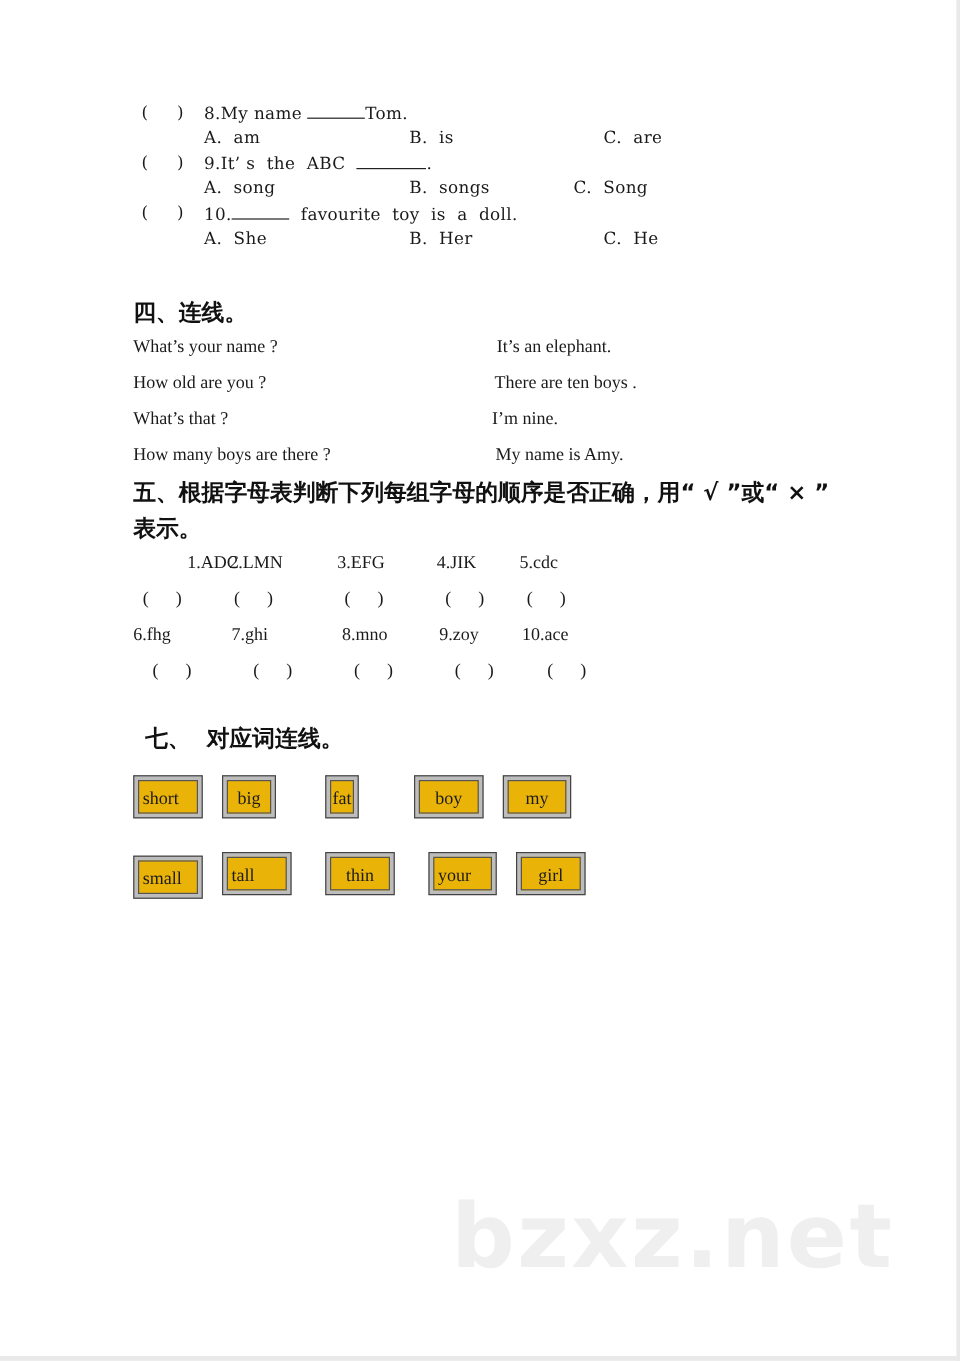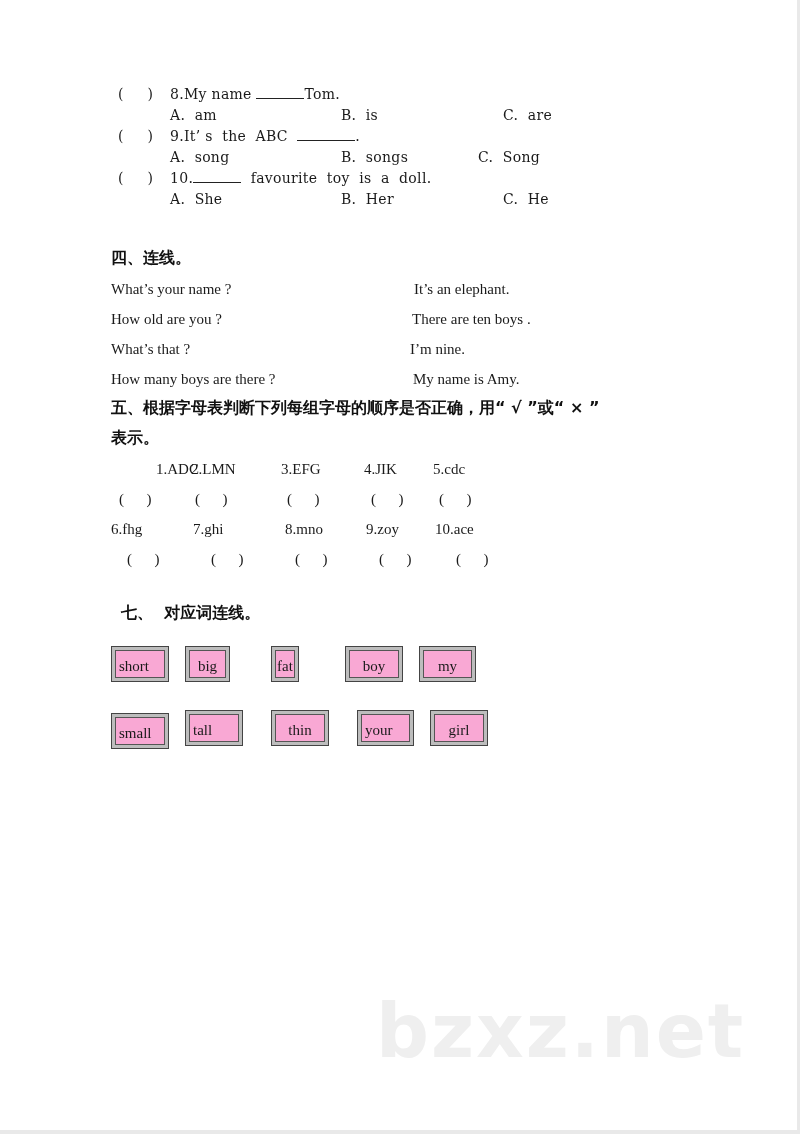--- a/index.html
+++ b/index.html
@@ -6,31 +6,31 @@
   body { width: 800px; height: 1134px; position: relative; overflow: hidden; }
   .page {
     position: absolute; left: 0; top: 0; width: 797px; height: 1130px;
     background: #ffffff;
     border-right: 3px solid #e9e9e9;
     border-bottom: 4px solid #e9e9e9;
   }
   .abs { position: absolute; white-space: pre; color: #1a1a1a; }
   .mono { font-family: "DejaVu Serif", "Liberation Serif", serif; font-size: 14px; letter-spacing: 0.3px; }
   .serif { font-family: "Liberation Serif", serif; font-size: 15px; }
-  .heading { font-family: "DejaVu Sans", sans-serif; font-size: 16px; font-weight: bold; color: #111; }
+  .heading { font-family: "DejaVu Sans", sans-serif; font-size: 19px; font-weight: bold; color: #111; }
   .blank { display: inline-block; border-bottom: 1px solid #222; height: 12px; vertical-align: baseline; }
   .wordbox {
     position: absolute; height: 36px; box-sizing: border-box;
     border: 1px solid #444;
     background: #bdbdbd;
     padding: 3px;
   }
   .wordbox .inner {
     width: 100%; height: 100%; box-sizing: border-box;
-    background: #f9a8d4; border: 1px solid #555;
+    background: #eab308; border: 1px solid #555;
     font-family: "Liberation Serif", serif; font-size: 15px; color: #1a1a1a;
     display: flex; align-items: flex-end; justify-content: center;
     padding-bottom: 2px;
   }
   .wordbox.left .inner { justify-content: flex-start; padding-left: 3px; }
   .watermark {
     position: absolute; left: 376px; top: 988px;
     font-family: "DejaVu Sans", sans-serif; font-weight: bold; font-size: 74px;
     color: #efefef; letter-spacing: 2px;
   }

